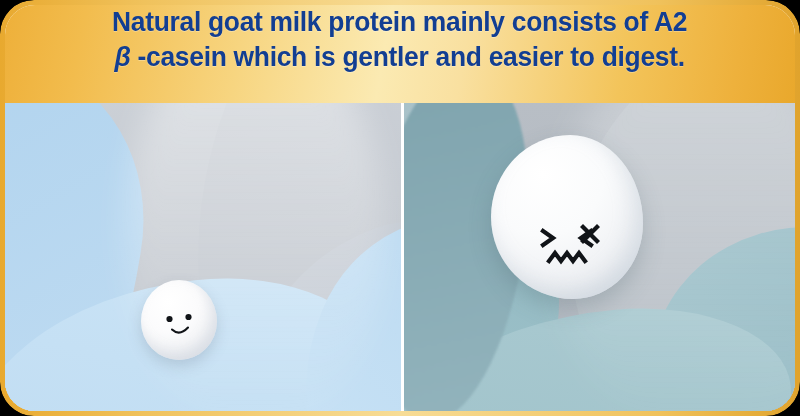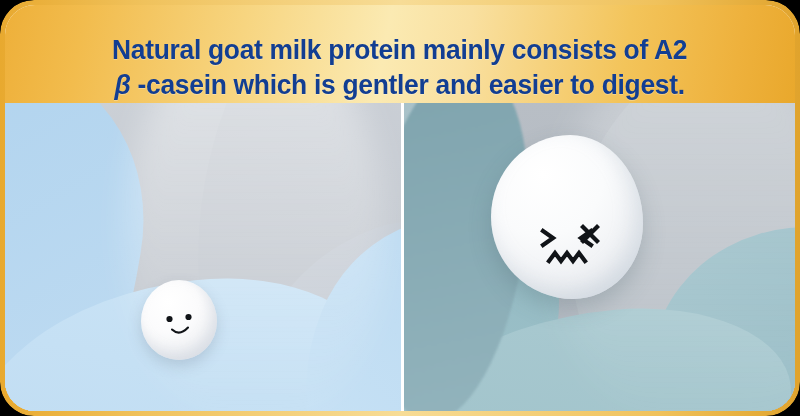--- a/index.html
+++ b/index.html
@@ -22,21 +22,21 @@
     box-sizing:border-box;
   }
 
   
   #header{
     position:absolute;left:0;top:0;width:790px;height:98px;
     background:
       linear-gradient(100deg,
         #eeb03a 0%, #f2bc4d 10%, #f7d580 30%, #fbeab2 48%,
         #f9e0a0 58%, #f3c45a 78%, #eeb13c 92%, #e9a82c 100%);
-    display:flex;align-items:flex-end;justify-content:center;
+    display:flex;align-items:flex-start;justify-content:center;
   }
   #header-text{
     text-align:center;color:#123e92;
     font-size:27.5px;line-height:1.27;font-weight:bold;
     letter-spacing:-0.3px;
     transform:scaleX(0.96);
     text-shadow:0 1px 0 rgba(255,255,255,.28);
     padding:0 22px;
   }
   .beta{font-style:italic;font-weight:bold;}

